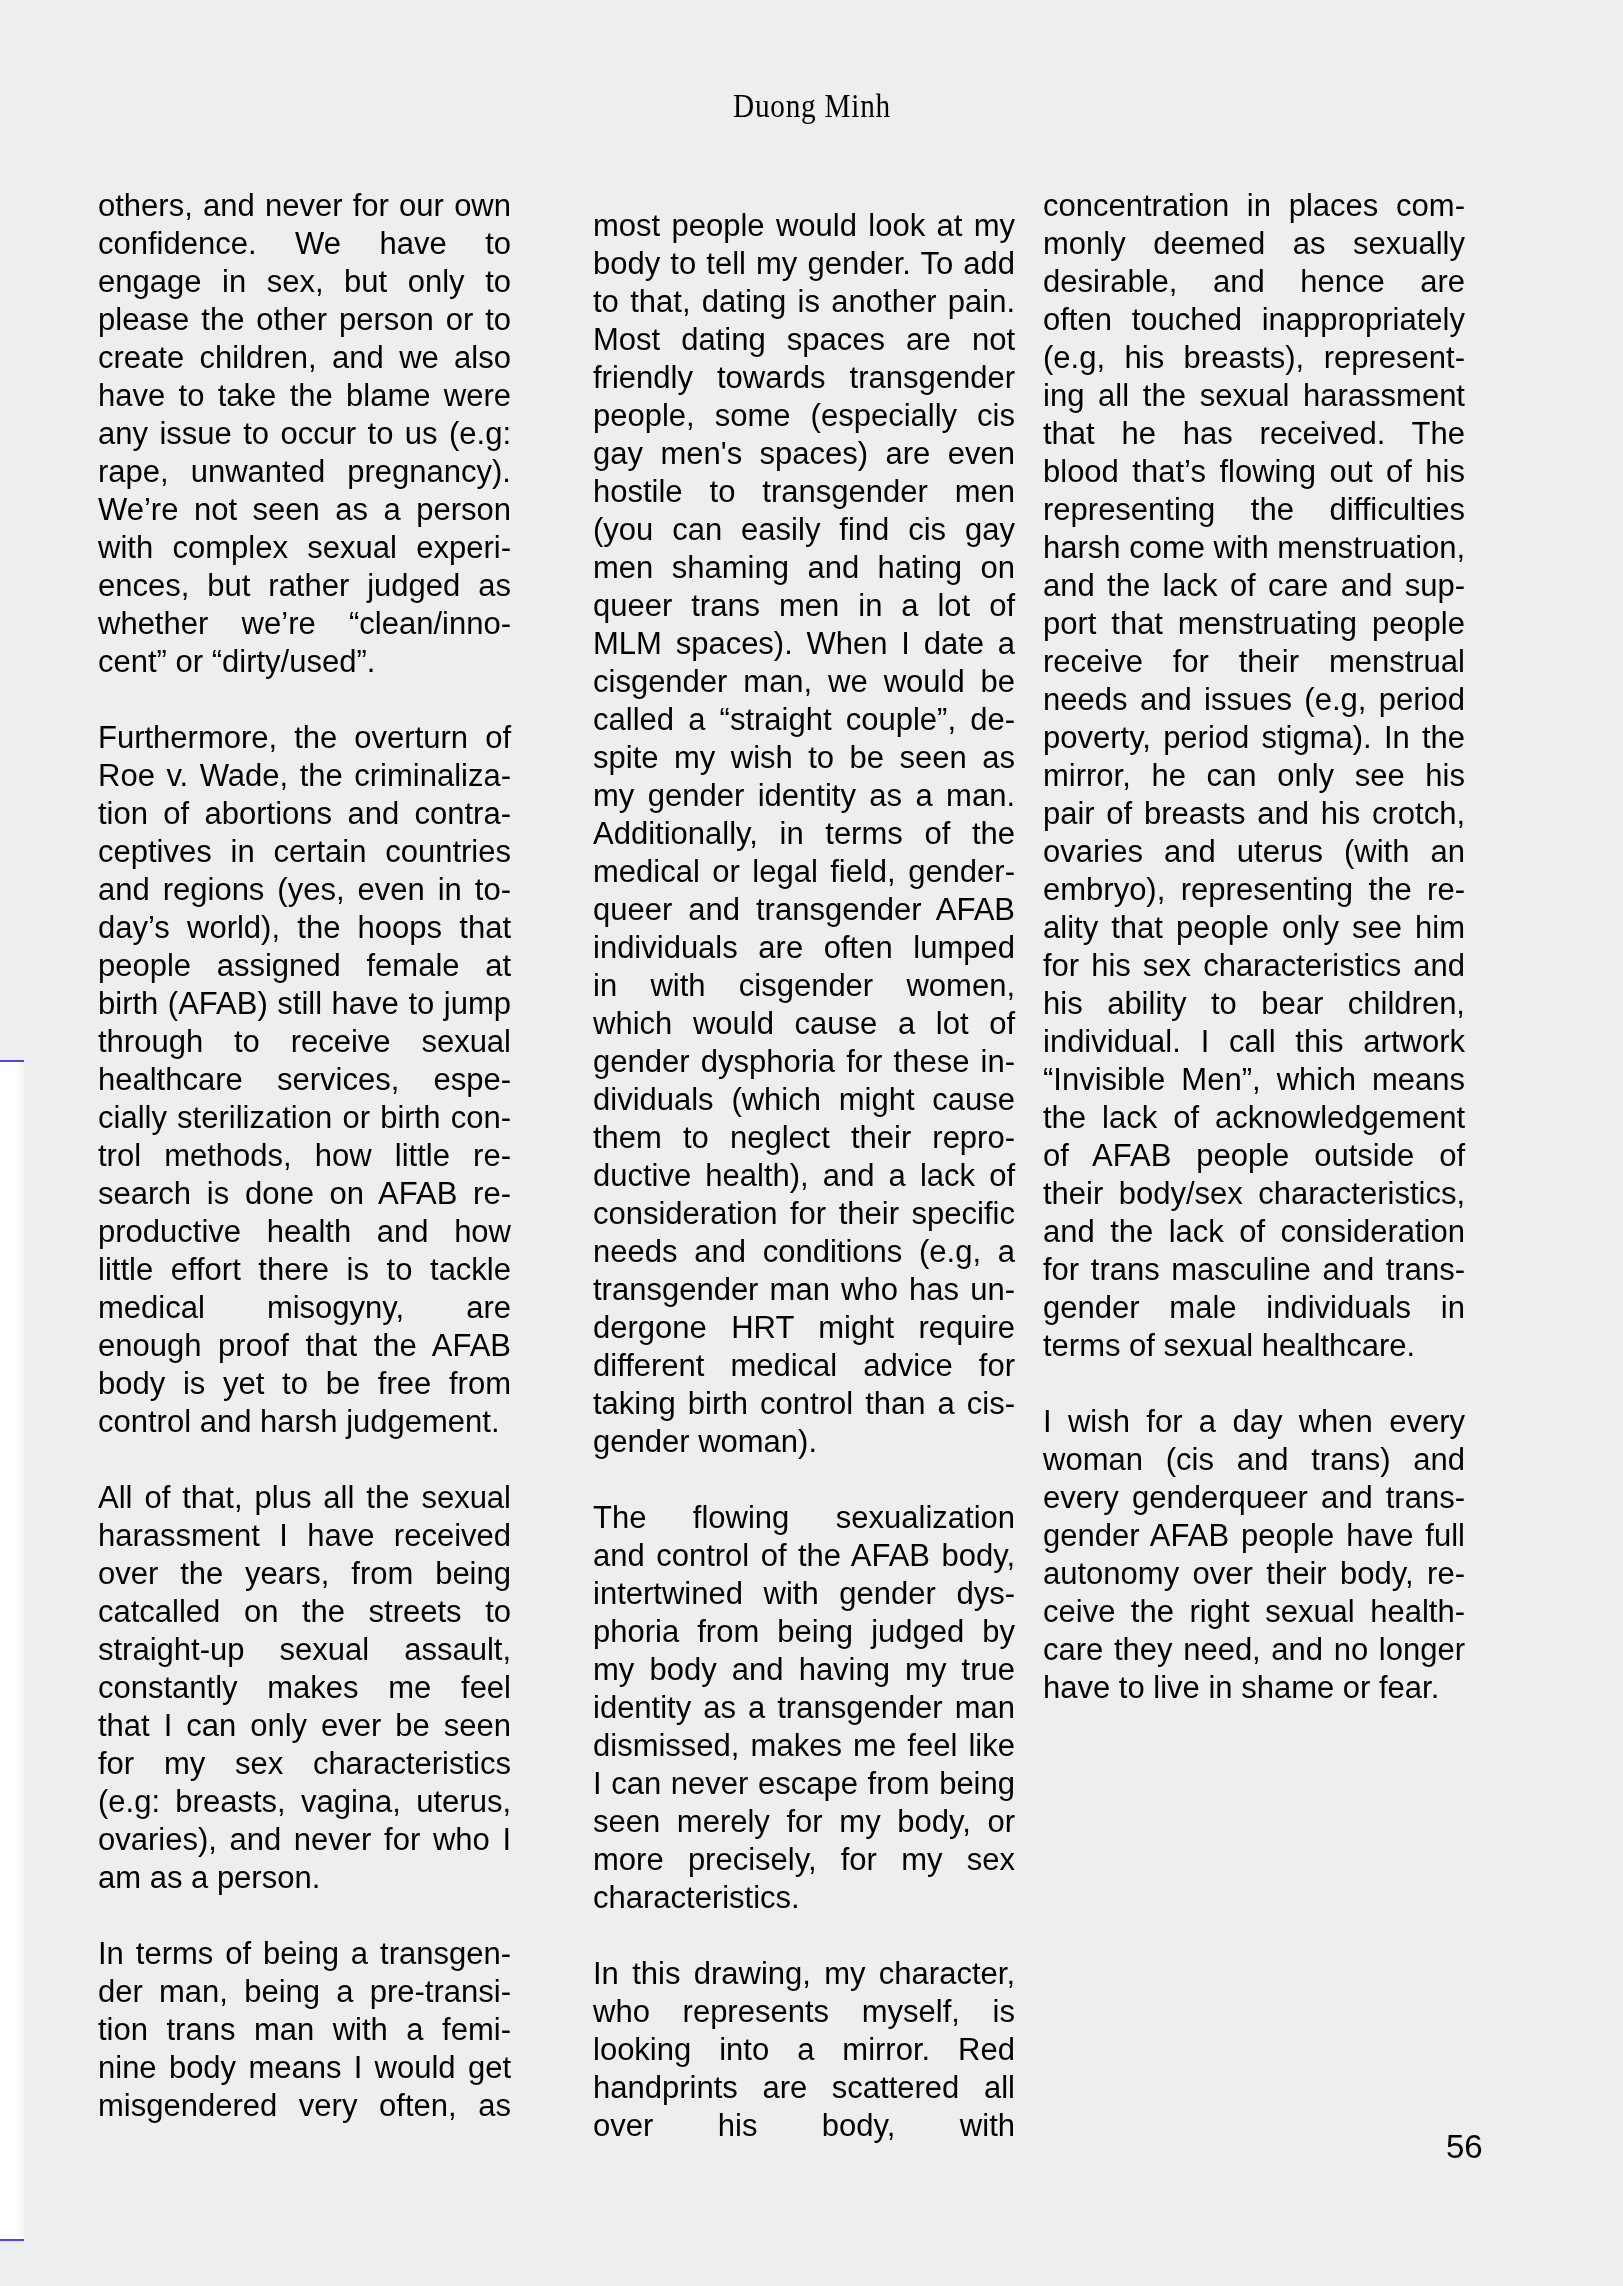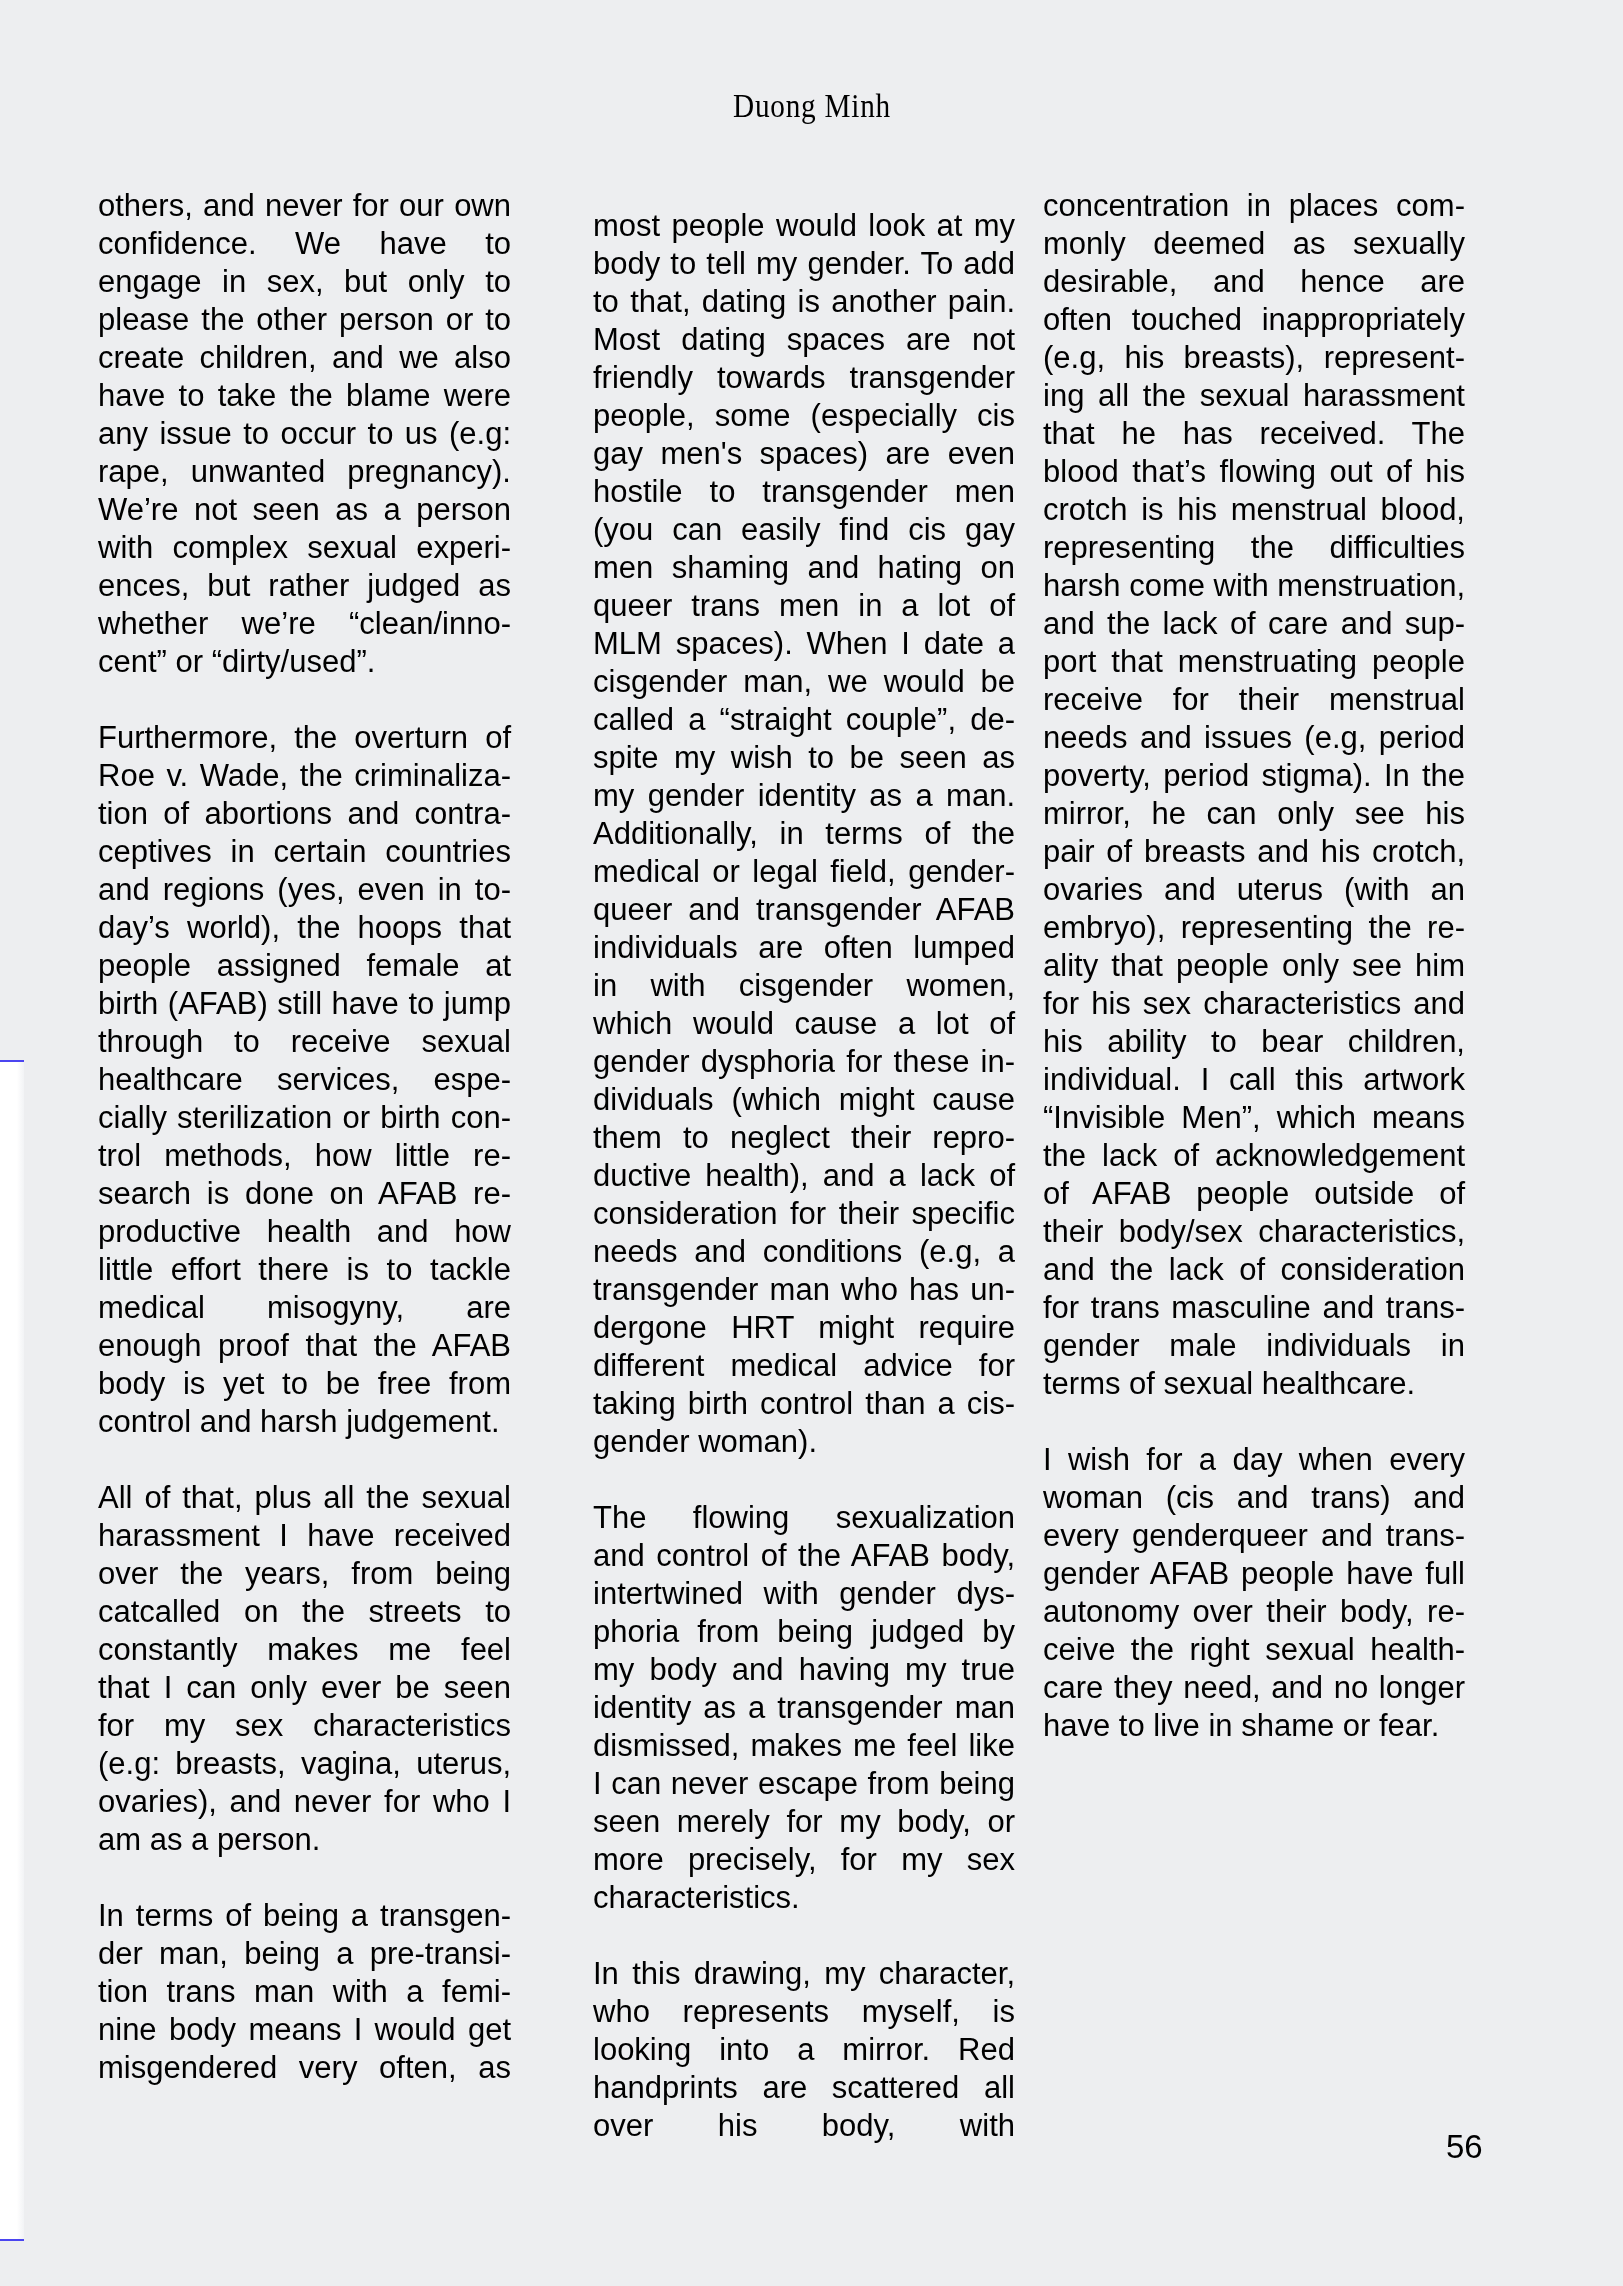--- a/index.html
+++ b/index.html
@@ -116,20 +116,21 @@
       <span class="line">medical misogyny, are</span>
       <span class="line">enough proof that the AFAB</span>
       <span class="line">body is yet to be free from</span>
       <span class="line last">control and harsh judgement.</span>
     </div>
     <div class="para">
       <span class="line">All of that, plus all the sexual</span>
       <span class="line">harassment I have received</span>
       <span class="line">over the years, from being</span>
       <span class="line">catcalled on the streets to</span>
+      <span class="line">straight-up sexual assault,</span>
       <span class="line">constantly makes me feel</span>
       <span class="line">that I can only ever be seen</span>
       <span class="line">for my sex characteristics</span>
       <span class="line">(e.g: breasts, vagina, uterus,</span>
       <span class="line">ovaries), and never for who I</span>
       <span class="line last">am as a person.</span>
     </div>
     <div class="para">
       <span class="line">In terms of being a transgen-</span>
       <span class="line">der man, being a pre-transi-</span>
@@ -198,21 +199,20 @@
 <div class="column col-3">
     <div class="para">
       <span class="line">concentration in places com-</span>
       <span class="line">monly deemed as sexually</span>
       <span class="line">desirable, and hence are</span>
       <span class="line">often touched inappropriately</span>
       <span class="line">(e.g, his breasts), represent-</span>
       <span class="line">ing all the sexual harassment</span>
       <span class="line">that he has received. The</span>
       <span class="line">blood that’s flowing out of his</span>
-      <span class="line">crotch is his menstrual blood,</span>
       <span class="line">representing the difficulties</span>
       <span class="line">harsh come with menstruation,</span>
       <span class="line">and the lack of care and sup-</span>
       <span class="line">port that menstruating people</span>
       <span class="line">receive for their menstrual</span>
       <span class="line">needs and issues (e.g, period</span>
       <span class="line">poverty, period stigma). In the</span>
       <span class="line">mirror, he can only see his</span>
       <span class="line">pair of breasts and his crotch,</span>
       <span class="line">ovaries and uterus (with an</span>

